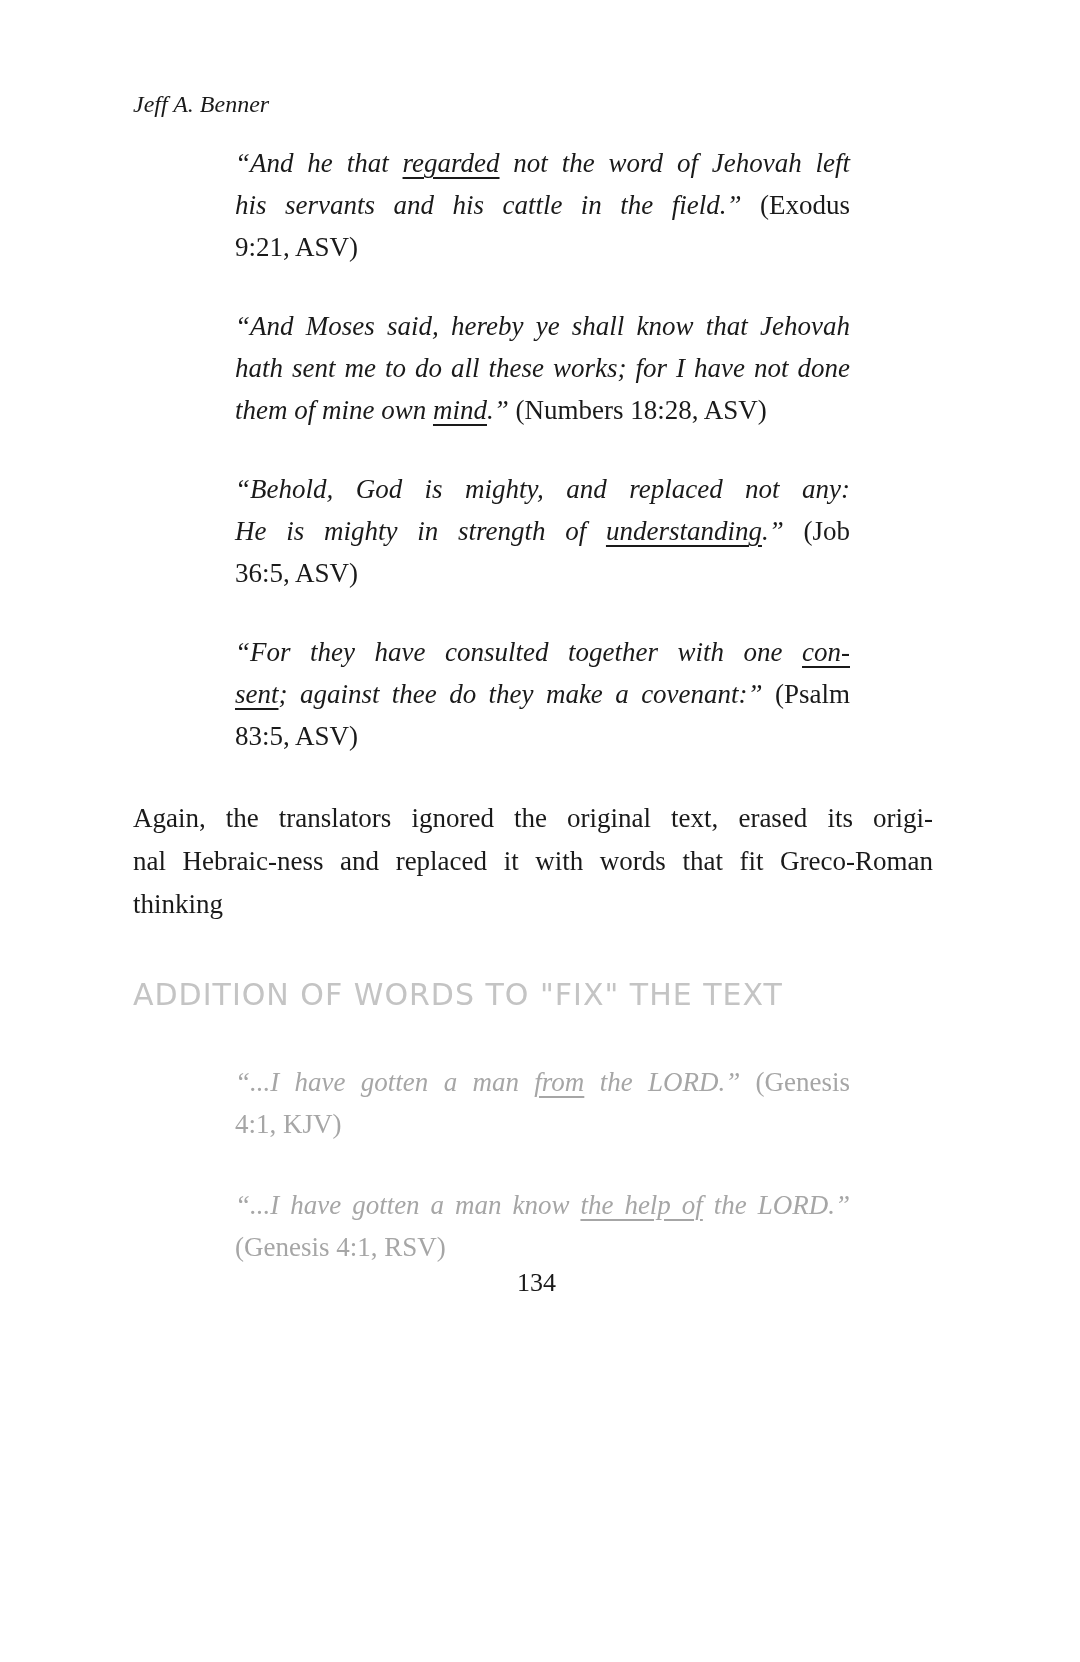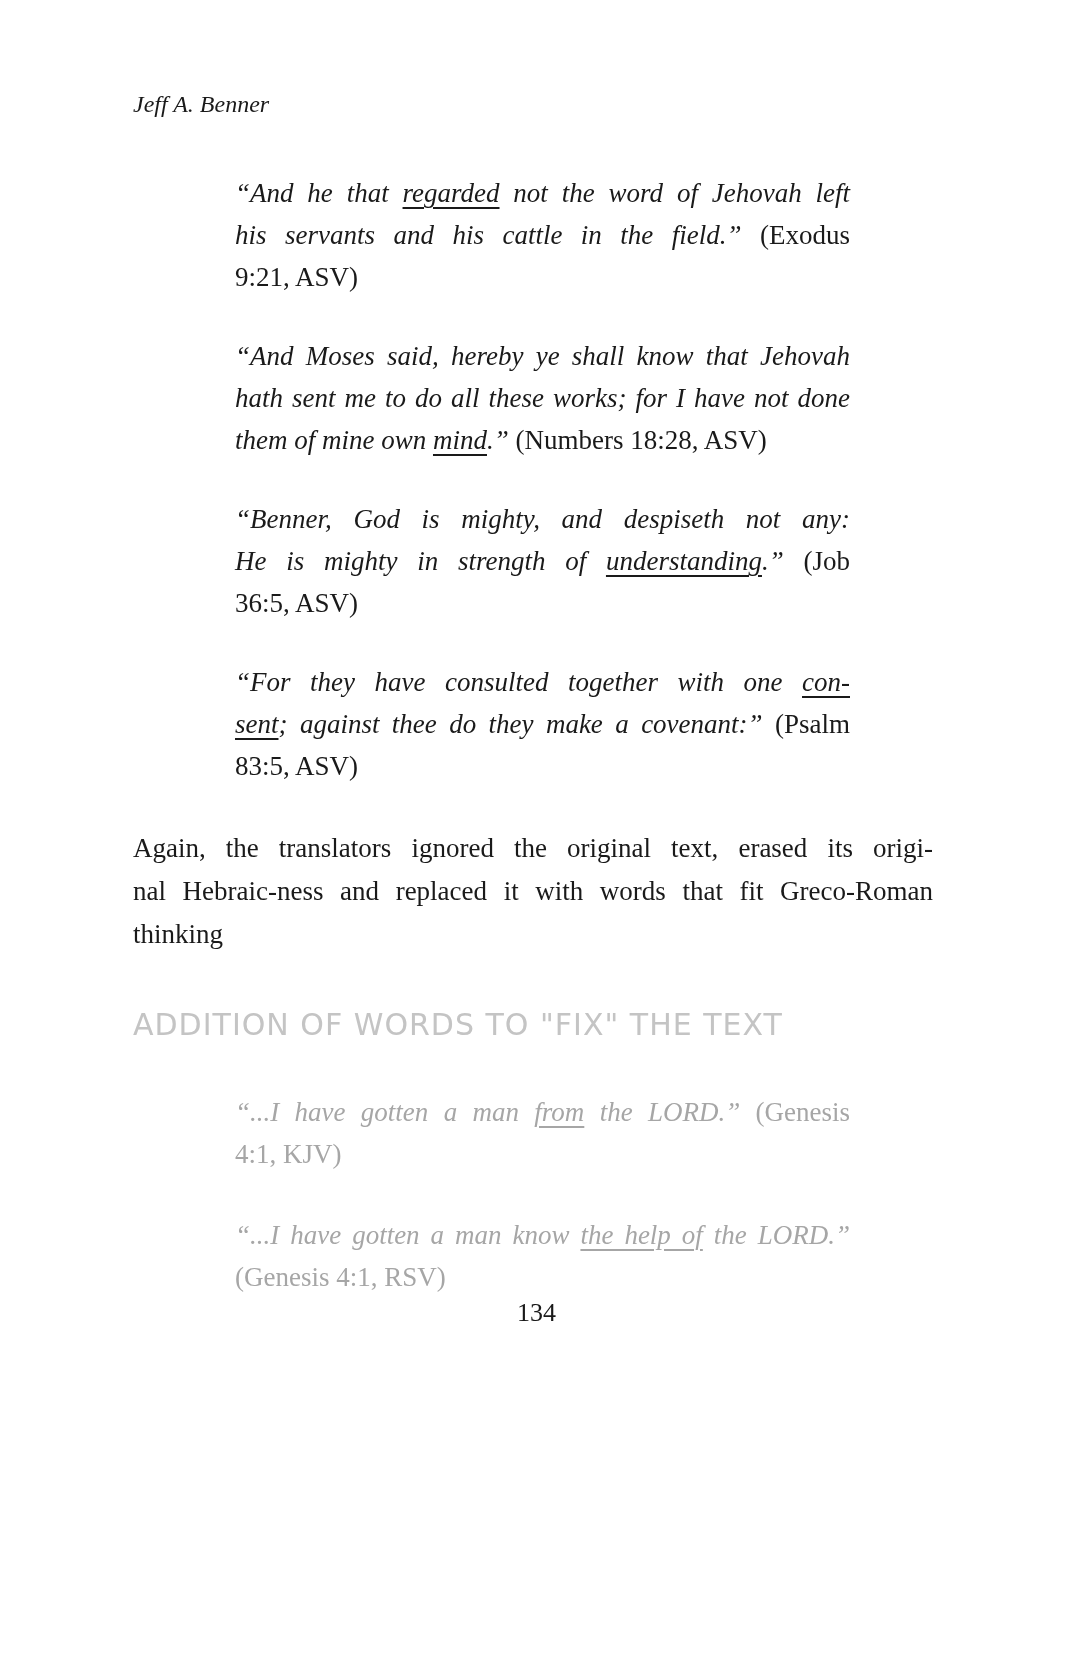--- a/index.html
+++ b/index.html
@@ -21,21 +21,21 @@
     font-size: 24px;
     line-height: 28px;
   }
   
   .quote {
     margin: 37px 83px 0 102px;
     font-size: 27px;
     line-height: 42px;
     font-style: italic;
   }
-  .quote.first { margin-top: 54px; }
+  .quote.first { margin-top: 24px; }
   .quote .line { text-align: justify; text-align-last: justify; }
   .quote .line.last { text-align: right; text-align-last: left; }
   .quote.muted { color: #a6a6a6; }
   span.i  { font-style: italic; }
   span.iu {
     font-style: italic;
     text-decoration: underline;
     text-underline-offset: 5px;
     text-decoration-thickness: 2px;
   }
@@ -82,21 +82,21 @@
         <div class="line"><span class="i">“And he that </span><span class="iu">regarded</span><span class="i"> not the word of Jehovah left</span></div>
         <div class="line"><span class="i">his servants and his cattle in the field.” </span><span class="r">(Exodus</span></div>
         <div class="line last"><span class="r">9:21, ASV)</span></div>
       </div>
       <div class="quote">
         <div class="line"><span class="i">“And Moses said, hereby ye shall know that Jehovah</span></div>
         <div class="line"><span class="i">hath sent me to do all these works; for I have not done</span></div>
         <div class="line last"><span class="i">them of mine own </span><span class="iu">mind</span><span class="i">.” </span><span class="r">(Numbers 18:28, ASV)</span></div>
       </div>
       <div class="quote">
-        <div class="line"><span class="i">“Benner, God is mighty, and despiseth not any:</span></div>
+        <div class="line"><span class="i">“Behold, God is mighty, and replaced not any:</span></div>
         <div class="line"><span class="i">He is mighty in strength of </span><span class="iu">understanding</span><span class="i">.” </span><span class="r">(Job</span></div>
         <div class="line last"><span class="r">36:5, ASV)</span></div>
       </div>
       <div class="quote">
         <div class="line"><span class="i">“For they have consulted together with one </span><span class="iu">con-</span></div>
         <div class="line"><span class="iu">sent</span><span class="i">; against thee do they make a covenant:” </span><span class="r">(Psalm</span></div>
         <div class="line last"><span class="r">83:5, ASV)</span></div>
       </div>
     </div>
 

